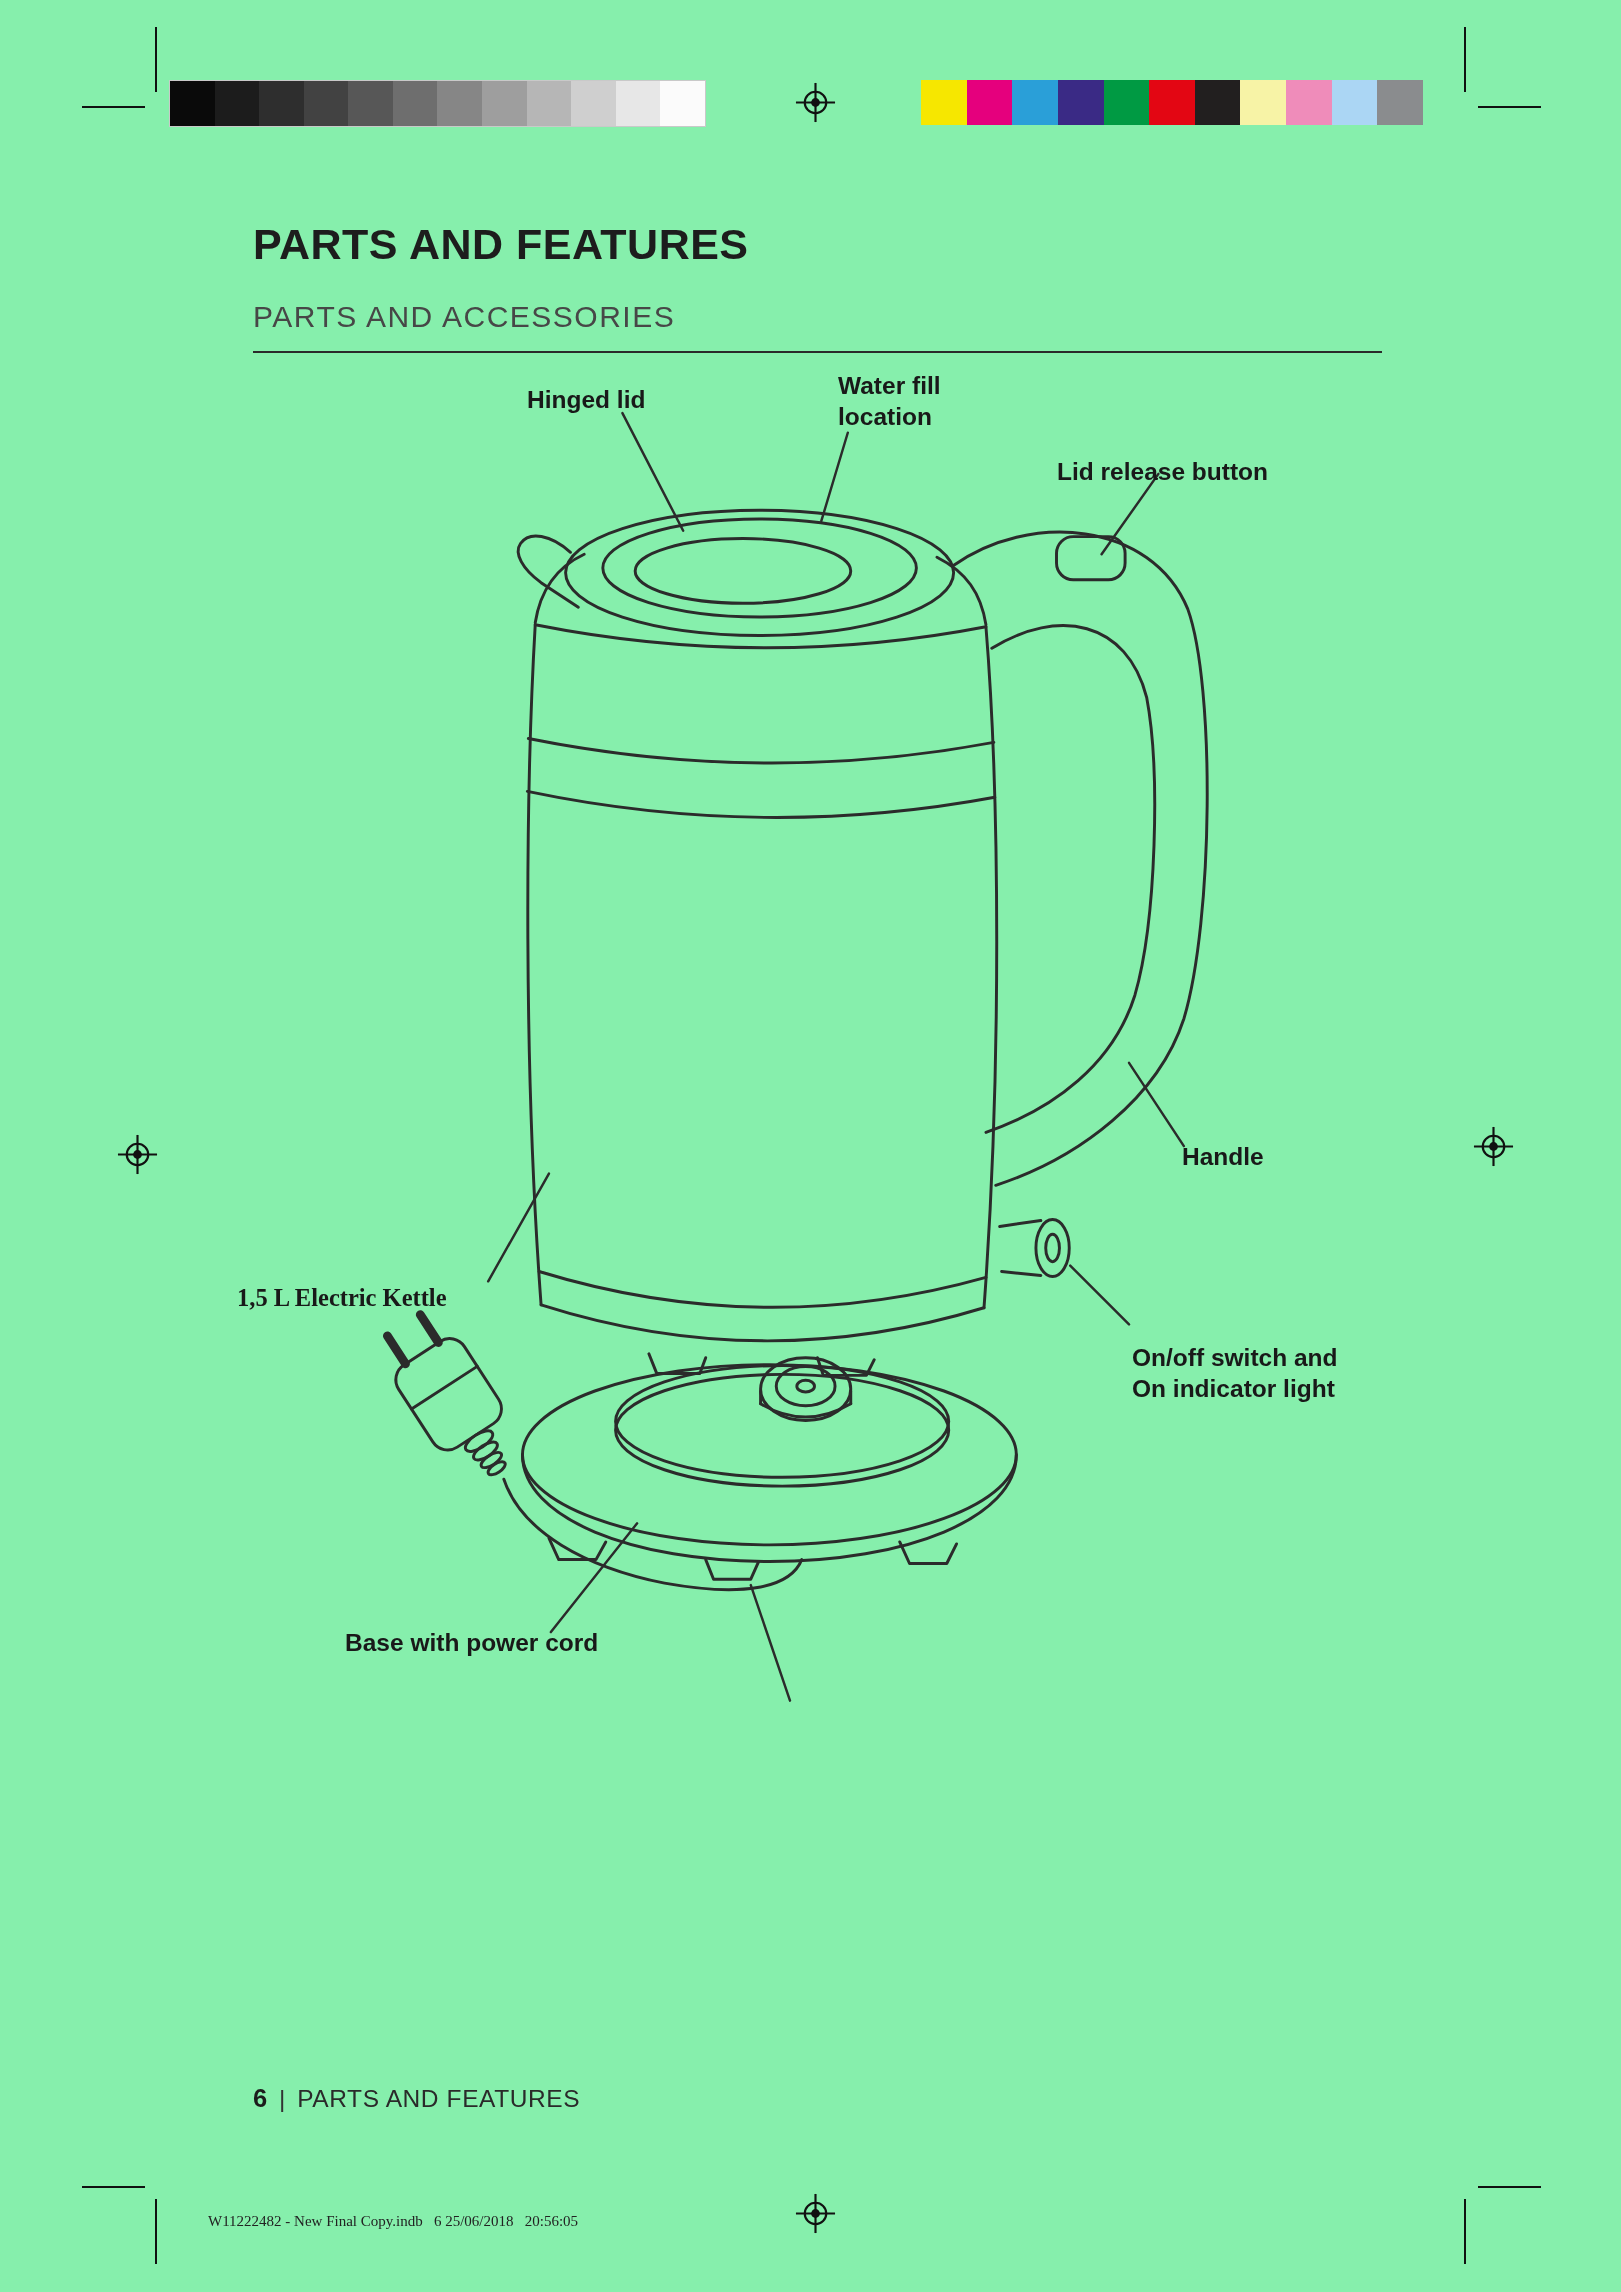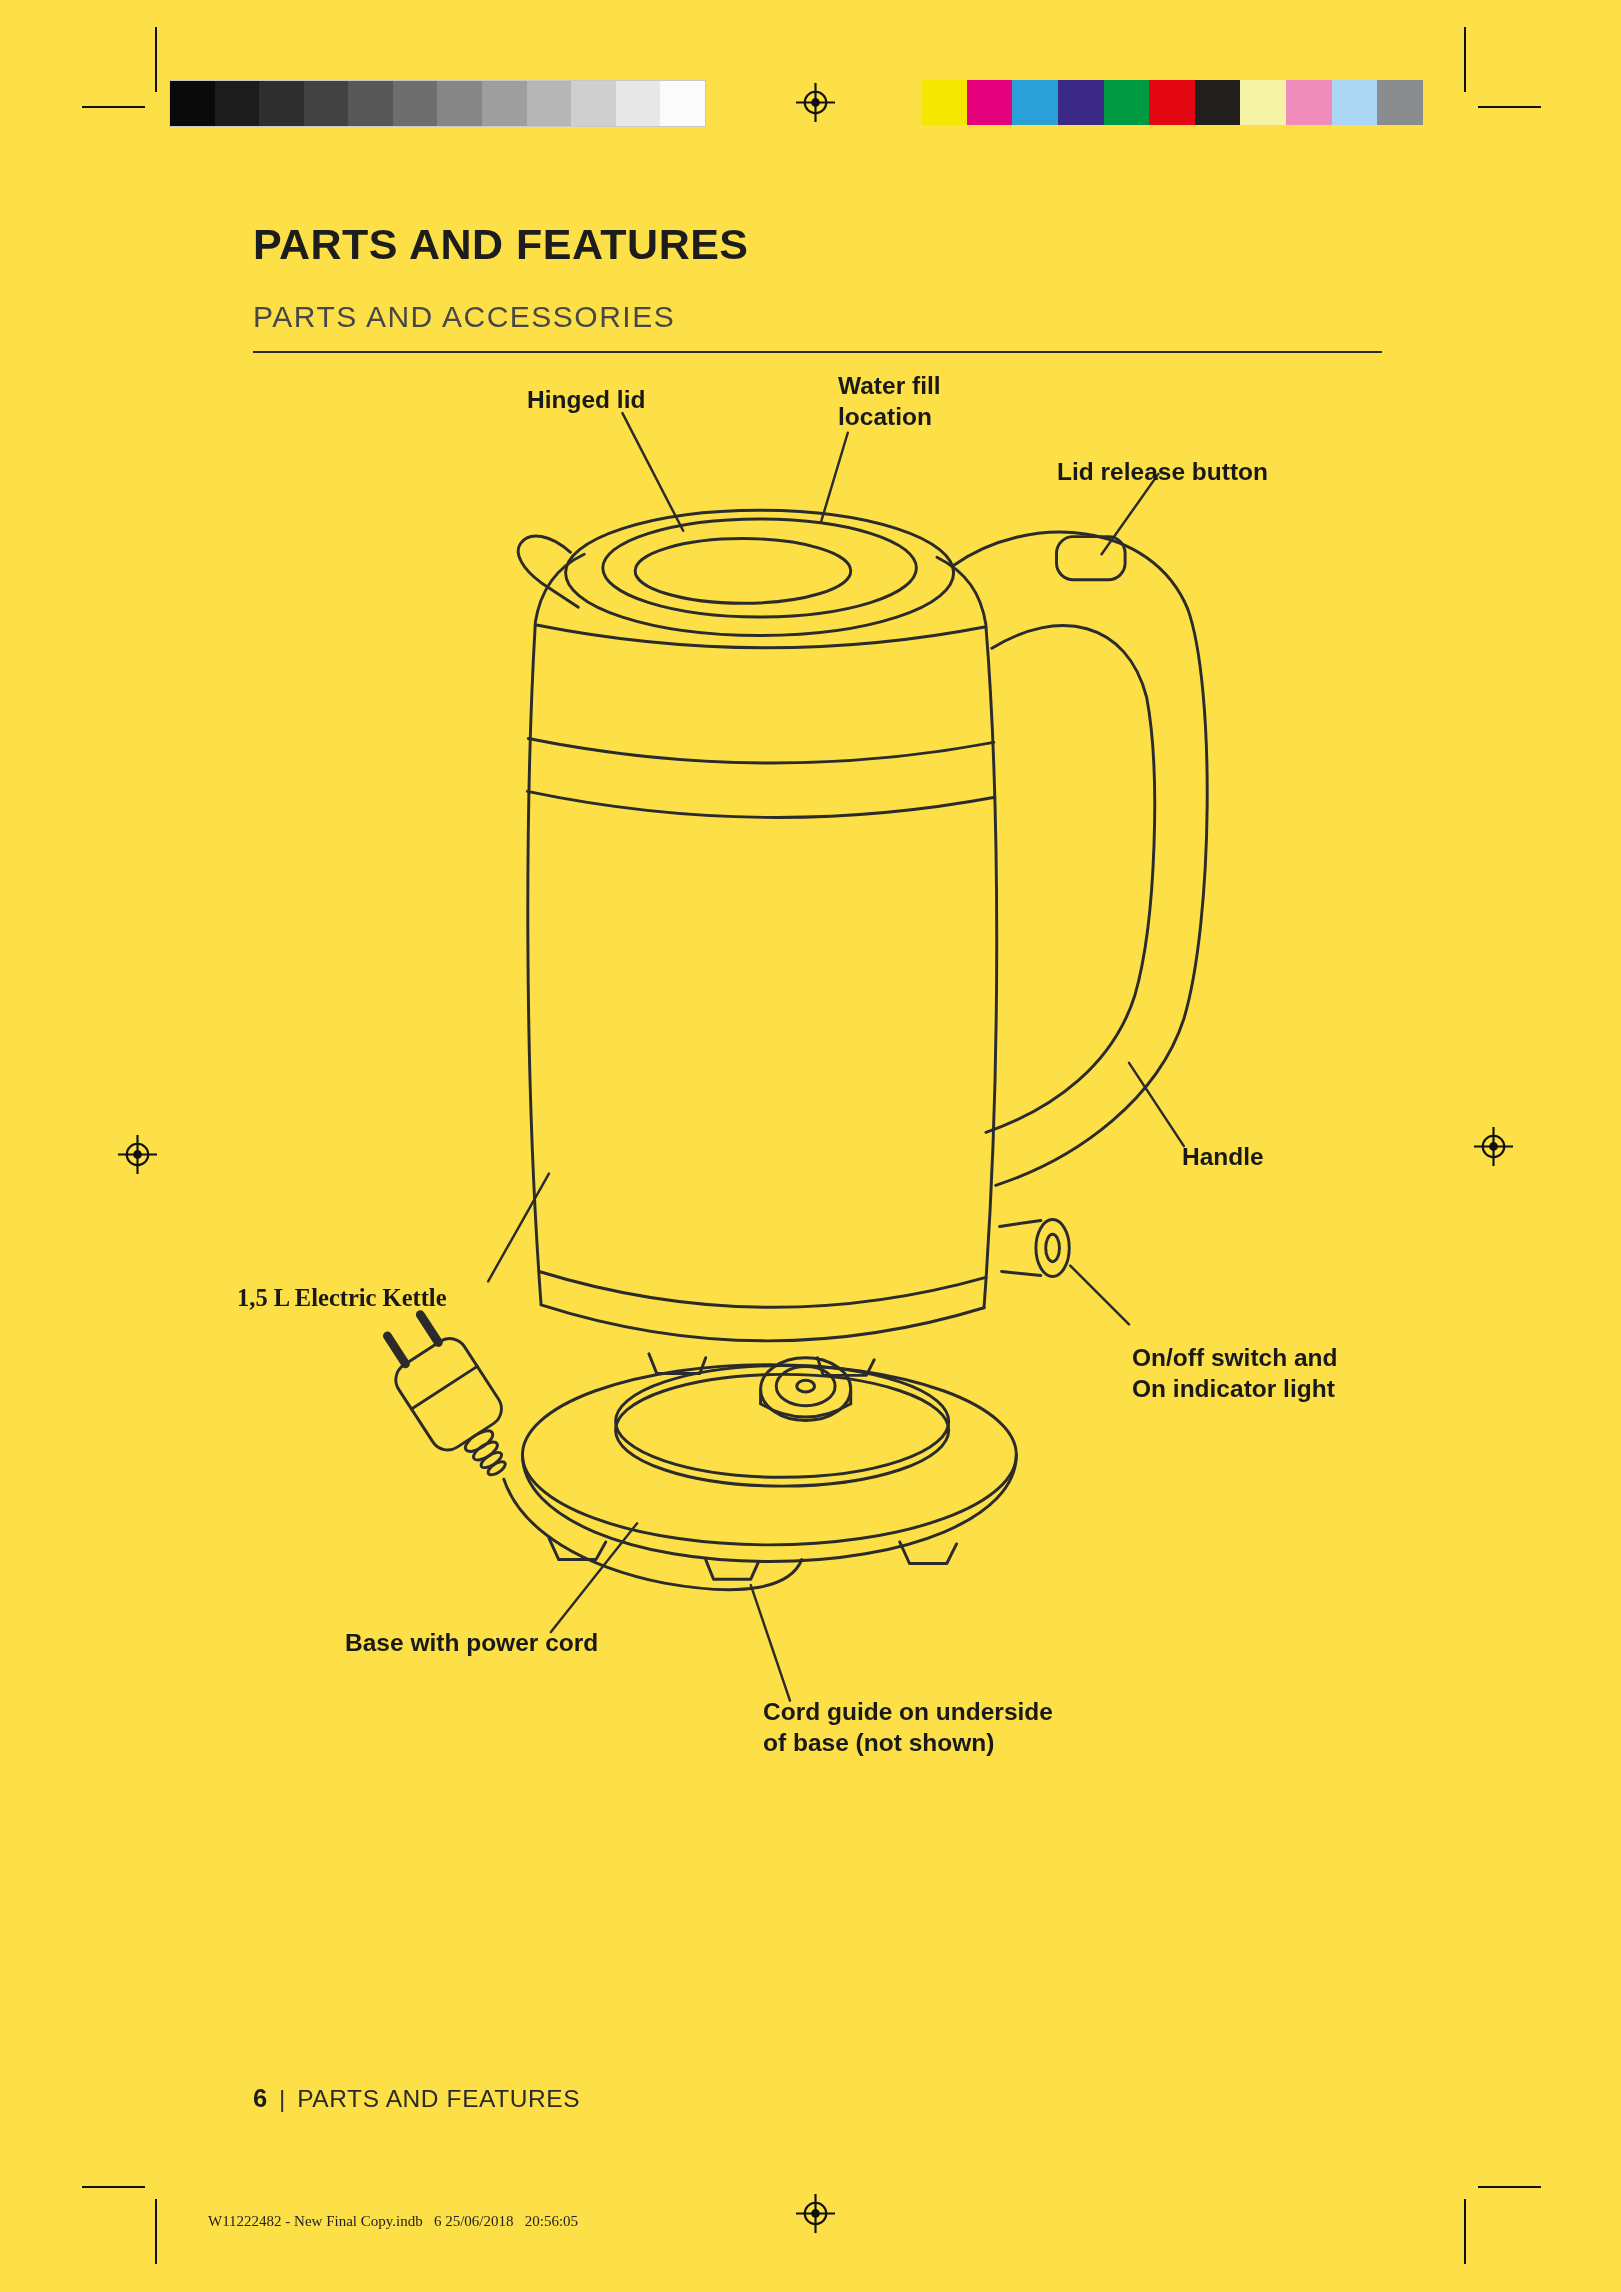--- a/index.html
+++ b/index.html
@@ -1,16 +1,16 @@
 <!DOCTYPE html>
 <html><head>
 <meta charset="utf-8">
 <style>
   html,body{margin:0;padding:0;background:#e8e8e8;}
-  .sheet{position:relative;width:1621px;height:2293px;background:#fde047;overflow:hidden;
+  .sheet{position:relative;width:1621px;height:2293px;background:#86efac;overflow:hidden;
          font-family:"Liberation Sans", sans-serif;color:#1c1c1c;margin:0 auto;}
 
   
   .crop{position:absolute;background:#111;}
   .cal-strip{position:absolute;top:80px;height:45px;display:flex;border:1px solid #c9c9c9;}
   .swatch{height:100%;flex:1 1 0;}
   .reg-mark{position:absolute;width:43px;height:43px;}
 
   
   .title{position:absolute;left:253px;top:220px;font-size:43px;font-weight:700;
@@ -205,24 +205,20 @@
   <div class="diagram-label" style="left:237px;top:1282px;font-family:Liberation Serif, serif;">
     <span>1,5 L Electric Kettle</span>
   </div>
   <div class="diagram-label" style="left:1132px;top:1313px;margin-top:29px;">
     <span>On/off switch and</span>
     <span>On indicator light</span>
   </div>
   <div class="diagram-label" style="left:345px;top:1627px;">
     <span>Base with power cord</span>
   </div>
-  <div class="diagram-label" style="left:763px;top:1696px;">
-    <span>Cord guide on underside</span>
-    <span>of base (not shown)</span>
-  </div>
 
   <div class="footer">
     <span class="page-num">6</span>
     <span class="sep">|</span>
     <span class="section">PARTS AND FEATURES</span>
   </div>
 
   <div class="print-info"><span>W11222482 - New Final Copy.indb   6</span><span> </span><span>25/06/2018   20:56:05</span></div>
 
 </div>

